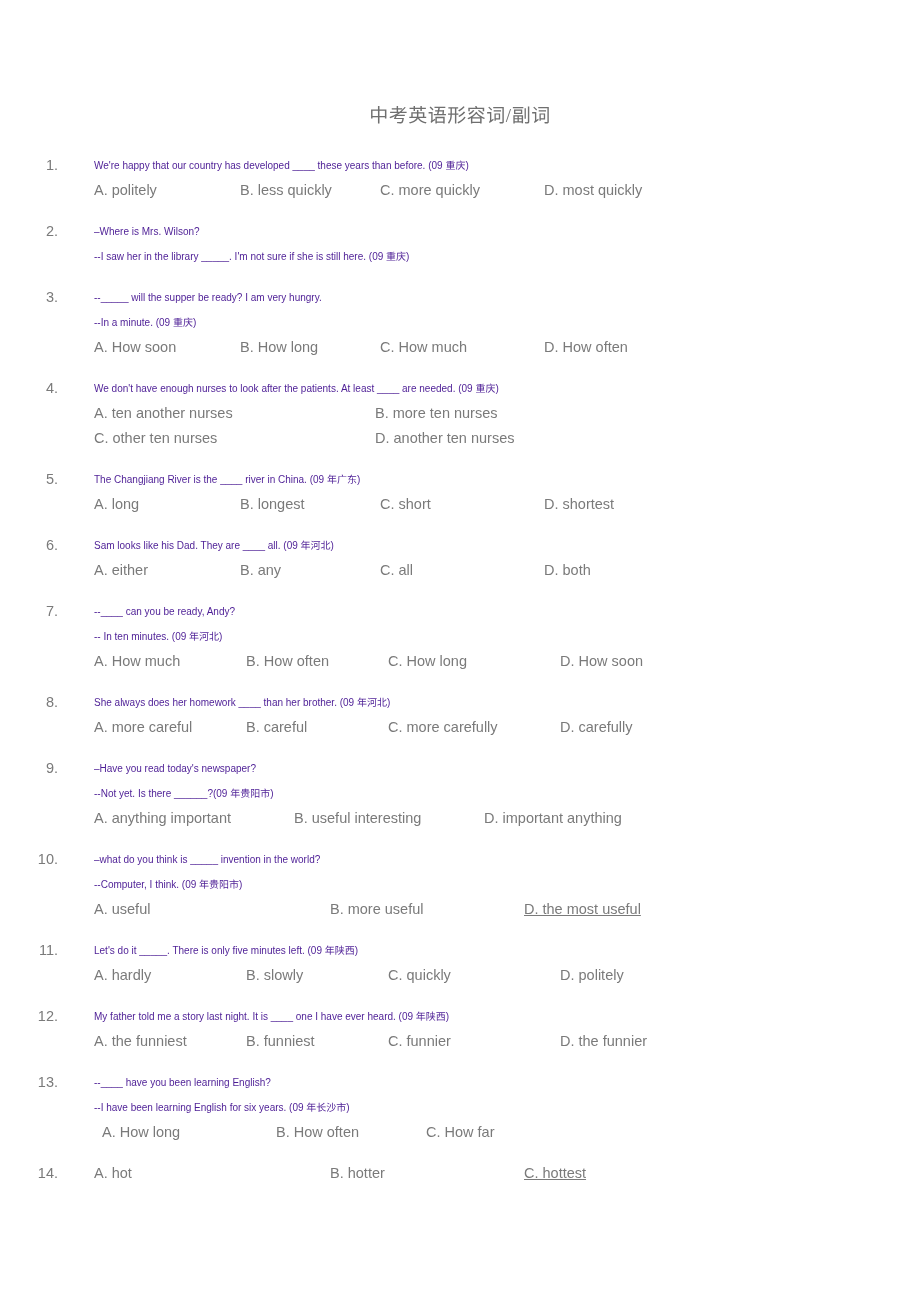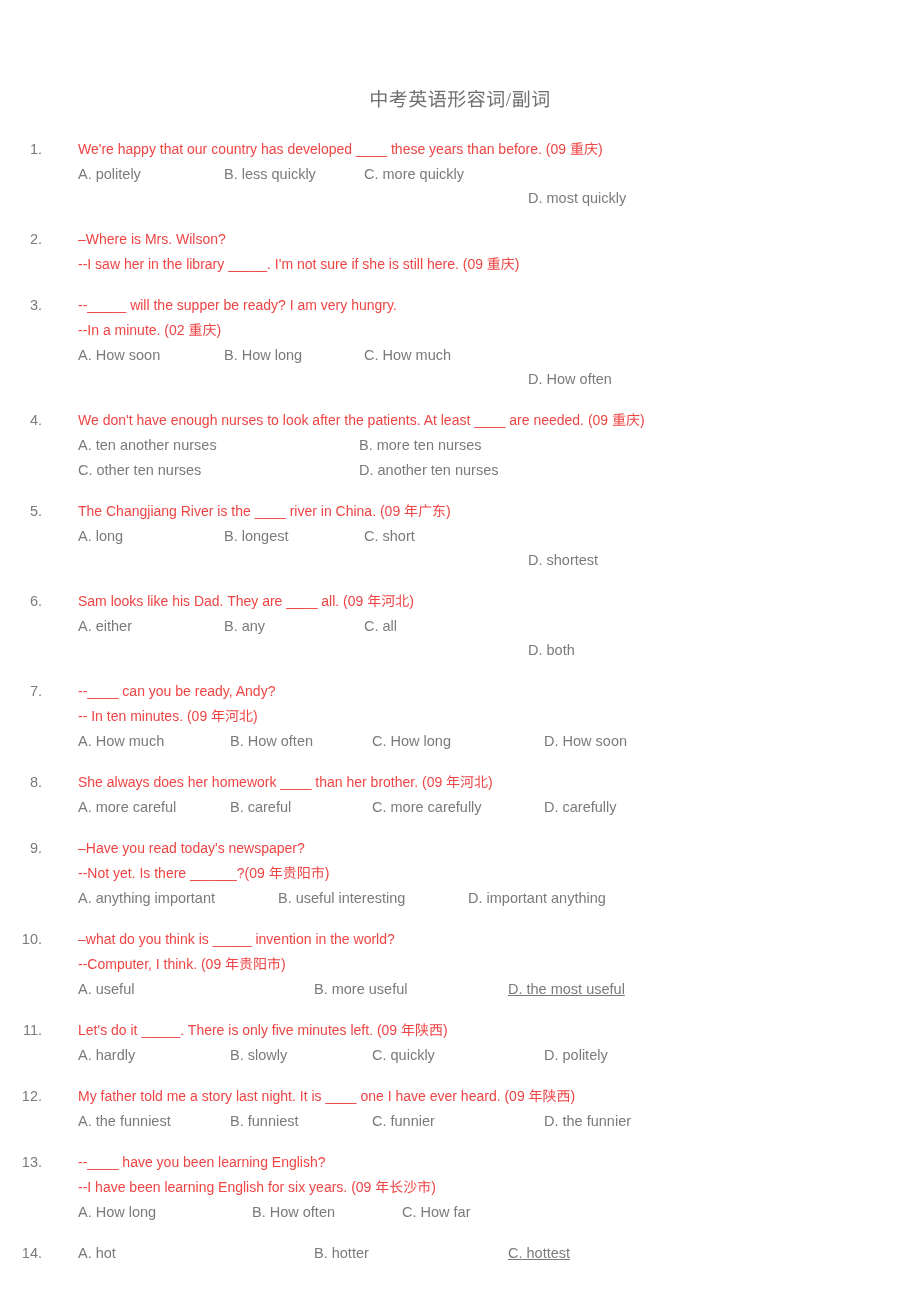--- a/index.html
+++ b/index.html
@@ -14,21 +14,21 @@
     font-family: "Liberation Sans", "DejaVu Sans", sans-serif;
     color: #7a7a7a;
     -webkit-font-smoothing: antialiased;
     overflow: hidden;
   }
   .page {
     position: relative;
     width: 920px;
     height: 1302px;
     box-sizing: border-box;
-    padding: 0;
+    padding: 16px;
   }
   .doc-title {
     text-align: center;
     font-size: 19px;
     font-weight: 400;
     color: #6f6f6f;
     margin: 0;
     padding-top: 84px;
     letter-spacing: 0.5px;
     font-family: "Liberation Serif", "DejaVu Serif", serif;
@@ -49,23 +49,23 @@
     position: absolute;
     left: 0;
     top: 0;
     width: 42px;
     text-align: right;
     font-size: 14.5px;
     line-height: 25px;
     color: #7a7a7a;
   }
   .q-line {
-    font-size: 14px;
+    font-size: 10px;
     line-height: 25px;
-    color: #ef4444;
+    color: #4c1d95;
     white-space: pre-wrap;
   }
   .q-line.stem {
     margin-left: 0;
   }
   .q-line.reply {
     margin-left: 0;
   }
   .options {
     display: block;
@@ -80,35 +80,35 @@
   }
   .opt {
     display: inline-block;
     vertical-align: top;
     color: #7a7a7a;
   }
   
   .cols-4 .opt:nth-child(1) { width: 146px; }
   .cols-4 .opt:nth-child(2) { width: 140px; }
   .cols-4 .opt:nth-child(3) { width: 164px; }
-  .cols-4 .opt:nth-child(4) { width: auto; margin-top: 24px; }
+  .cols-4 .opt:nth-child(4) { width: auto; }
 
   
   .cols-4b .opt:nth-child(1) { width: 152px; }
   .cols-4b .opt:nth-child(2) { width: 142px; }
   .cols-4b .opt:nth-child(3) { width: 160px; }
   .cols-4b .opt:nth-child(4) { width: auto; margin-left: 12px; }
 
   
   .cols-3 .opt:nth-child(1) { width: 200px; }
   .cols-3 .opt:nth-child(2) { width: 190px; }
   .cols-3 .opt:nth-child(3) { width: auto; }
 
   
-  .cols-3b .opt:nth-child(1) { width: 174px; }
+  .cols-3b .opt:nth-child(1) { width: 174px; margin-left: 8px; }
   .cols-3b .opt:nth-child(2) { width: 150px; }
   .cols-3b .opt:nth-child(3) { width: auto; }
 
   
   .cols-3c .opt:nth-child(1) { width: 236px; }
   .cols-3c .opt:nth-child(2) { width: 194px; }
   .cols-3c .opt:nth-child(3) { width: auto; text-decoration: underline; }
 
   
   .cols-2 .opt:nth-child(odd) { width: 281px; }
@@ -130,21 +130,21 @@
         </div>
       </li>
       <li class="question">
         <span class="q-num">2.</span>
         <div class="q-line stem">–Where is Mrs. Wilson?</div>
         <div class="q-line reply">--I saw her in the library _____. I'm not sure if she is still here. (09 重庆)</div>
       </li>
       <li class="question">
         <span class="q-num">3.</span>
         <div class="q-line stem">--_____ will the supper be ready? I am very hungry.</div>
-        <div class="q-line reply">--In a minute. (02 重庆)</div>
+        <div class="q-line reply">--In a minute. (09 重庆)</div>
         <div class="options cols-4">
           <div class="opt-row"><span class="opt">A. How soon</span><span class="opt">B. How long</span><span class="opt">C. How much</span><span class="opt">D. How often</span></div>
         </div>
       </li>
       <li class="question">
         <span class="q-num">4.</span>
         <div class="q-line stem">We don't have enough nurses to look after the patients. At least ____ are needed. (09 重庆)</div>
         <div class="options cols-2">
           <div class="opt-row"><span class="opt">A. ten another nurses</span><span class="opt">B. more ten nurses</span></div>
           <div class="opt-row"><span class="opt">C. other ten nurses</span><span class="opt">D. another ten nurses</span></div>

